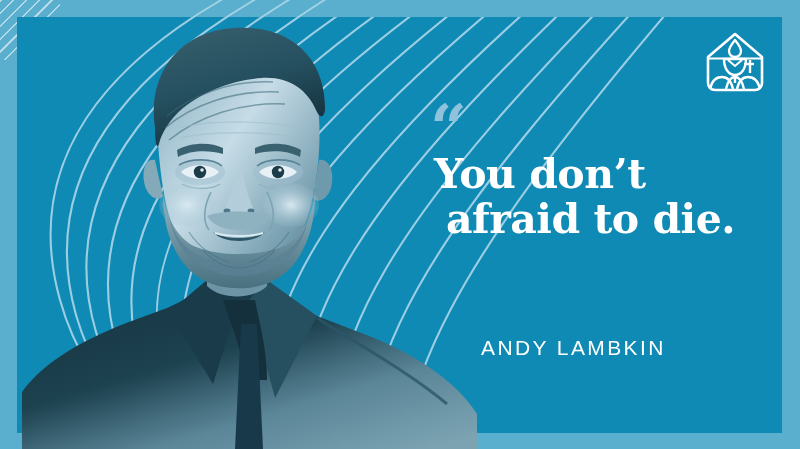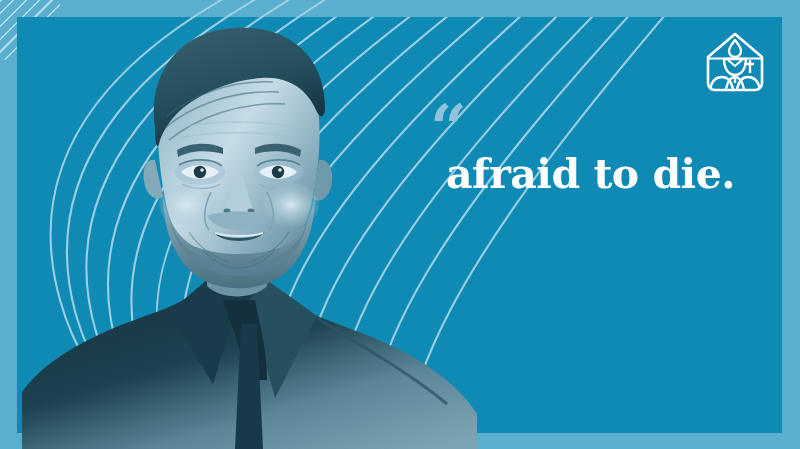--- a/index.html
+++ b/index.html
@@ -273,17 +273,19 @@
     <path d="M 50,33 L 50,46" stroke="#ffffff" stroke-width="2.4"></path>
     <path d="M 44,37 L 54,37" stroke="#ffffff" stroke-width="2.4"></path>
 
     <path d="M 10,62 C 12,53 17,50 22,50 C 27,50 31,53 33,62" stroke="#ffffff" stroke-width="2.3" fill="none"></path>
     <path d="M 26,62 C 28,53 32,50 35,50 C 38,50 42,53 44,62" stroke="#ffffff" stroke-width="2.3" fill="none"></path>
     <path d="M 37,62 C 39,53 43,50 48,50 C 53,50 58,53 60,62" stroke="#ffffff" stroke-width="2.3" fill="none"></path>
   </svg>
 
   <div id="quote-block">
     <div id="quote-mark">“</div>
+    <div class="qline l1">You don’t</div>
     <div class="qline l3">afraid to die.</div>
   </div>
 
+  <div id="attribution">ANDY LAMBKIN</div>
 
 </div>
 
 </body></html>

